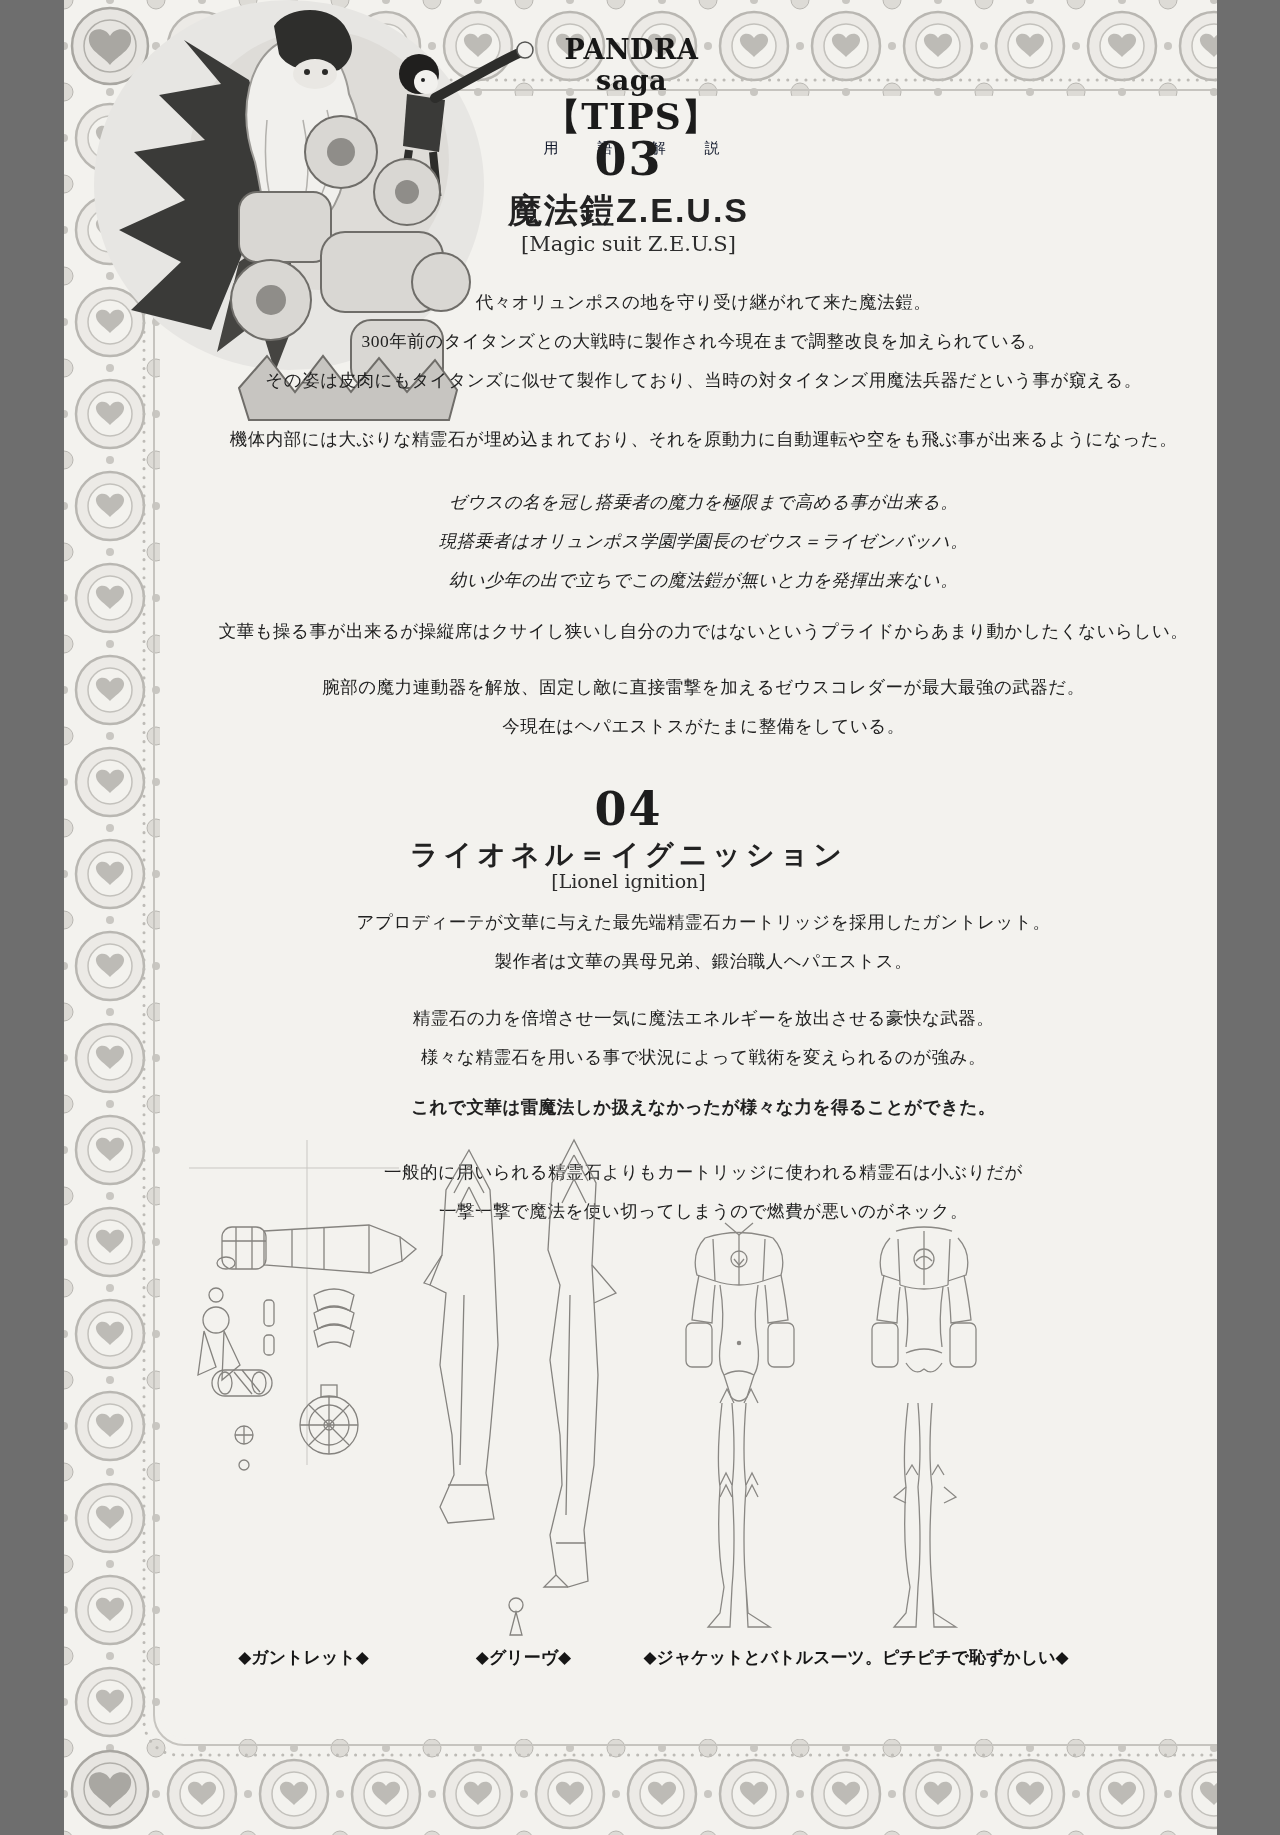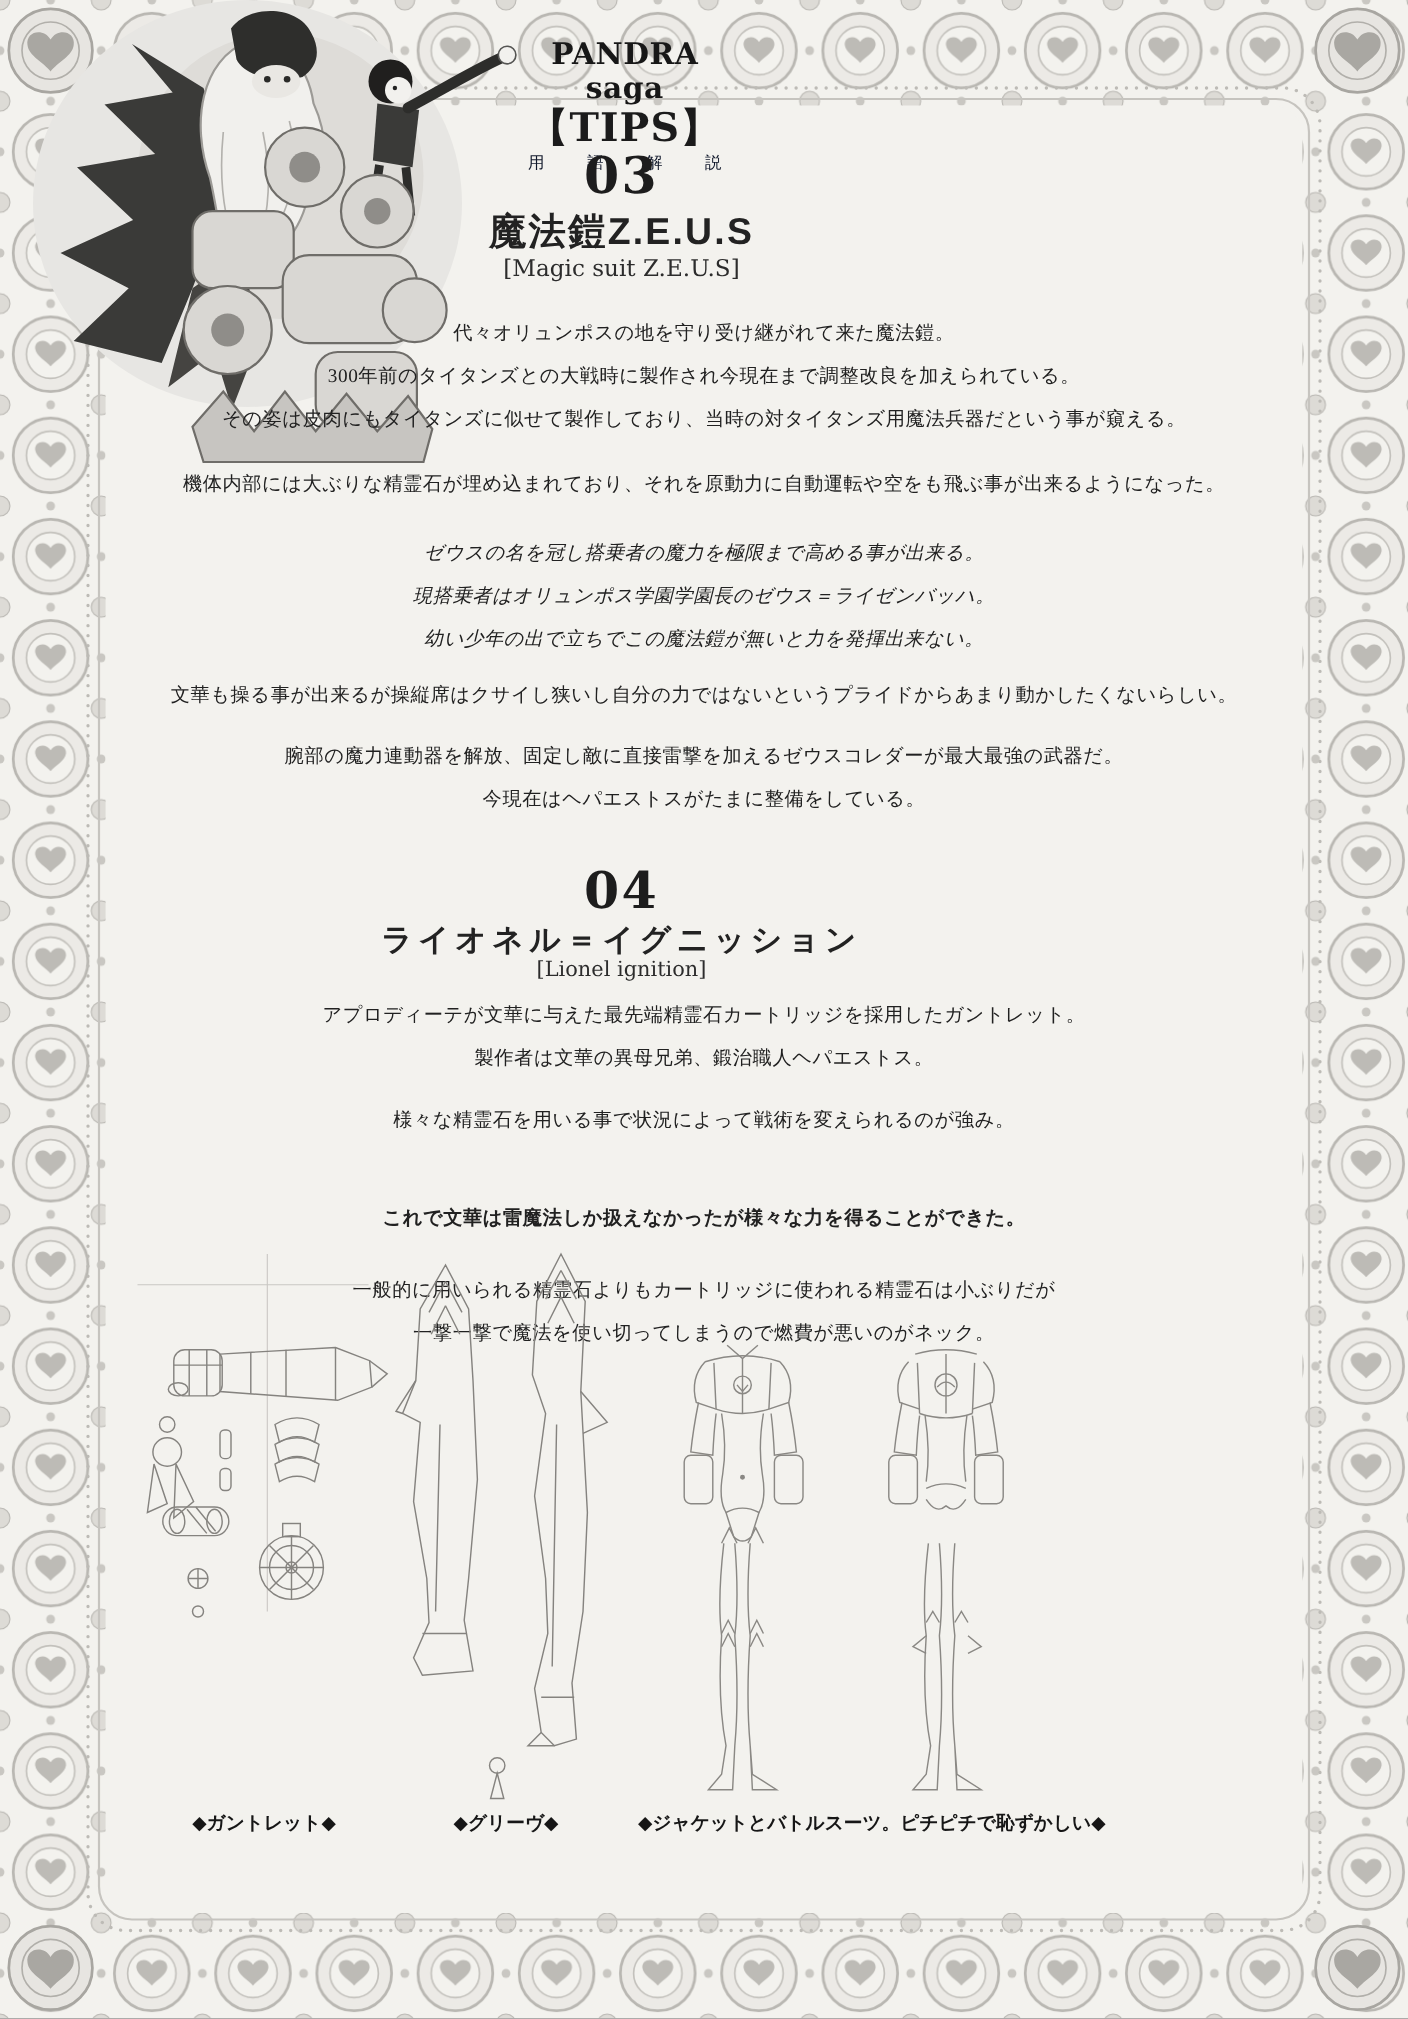--- a/index.html
+++ b/index.html
@@ -1,17 +1,17 @@
 <!DOCTYPE html>
 <html><head>
 <meta charset="utf-8">
 <style>
   html,body{margin:0;padding:0;background:#6e6e6e;}
   .page{
-    position:relative;width:1280px;height:1835px;margin:0 auto;
+    position:relative;width:1153px;height:1835px;margin:0 auto;
     background:#f3f2ee;overflow:hidden;color:#222;
     font-family:"Liberation Serif","DejaVu Serif",serif;
   }
   .abs{position:absolute;}
   svg{display:block;}
 
   
   .logo{position:absolute;left:468px;top:34px;width:200px;text-align:center;}
   .logo-title{font-family:"DejaVu Serif",serif;font-weight:900;font-size:27px;letter-spacing:.5px;color:#171717;}
   .logo-tips{font-family:"DejaVu Serif",serif;font-weight:900;font-size:36px;line-height:40px;letter-spacing:1px;color:#1b1b1b;}
@@ -162,20 +162,21 @@
 
   <div class="hdr sec-num" style="top:782px;">04</div>
   <div class="hdr sec-title t28" style="top:836px;">ライオネル＝イグニッション</div>
   <div class="hdr sec-sub s19" style="top:870px;">[Lionel ignition]</div>
 
   <div class="para" style="top:903px;">
     <div class="tline">アプロディーテが文華に与えた最先端精霊石カートリッジを採用したガントレット。</div>
     <div class="tline">製作者は文華の異母兄弟、鍛治職人ヘパエストス。</div>
   </div>
   <div class="para" style="top:999px;">
+    <div class="tline">精霊石の力を倍増させ一気に魔法エネルギーを放出させる豪快な武器。</div>
     <div class="tline">様々な精霊石を用いる事で状況によって戦術を変えられるのが強み。</div>
   </div>
   <div class="para" style="top:1088px;font-weight:bold;">
     <div class="tline">これで文華は雷魔法しか扱えなかったが様々な力を得ることができた。</div>
   </div>
   <div class="para" style="top:1153px;">
     <div class="tline">一般的に用いられる精霊石よりもカートリッジに使われる精霊石は小ぶりだが</div>
     <div class="tline">一撃一撃で魔法を使い切ってしまうので燃費が悪いのがネック。</div>
   </div>
 

